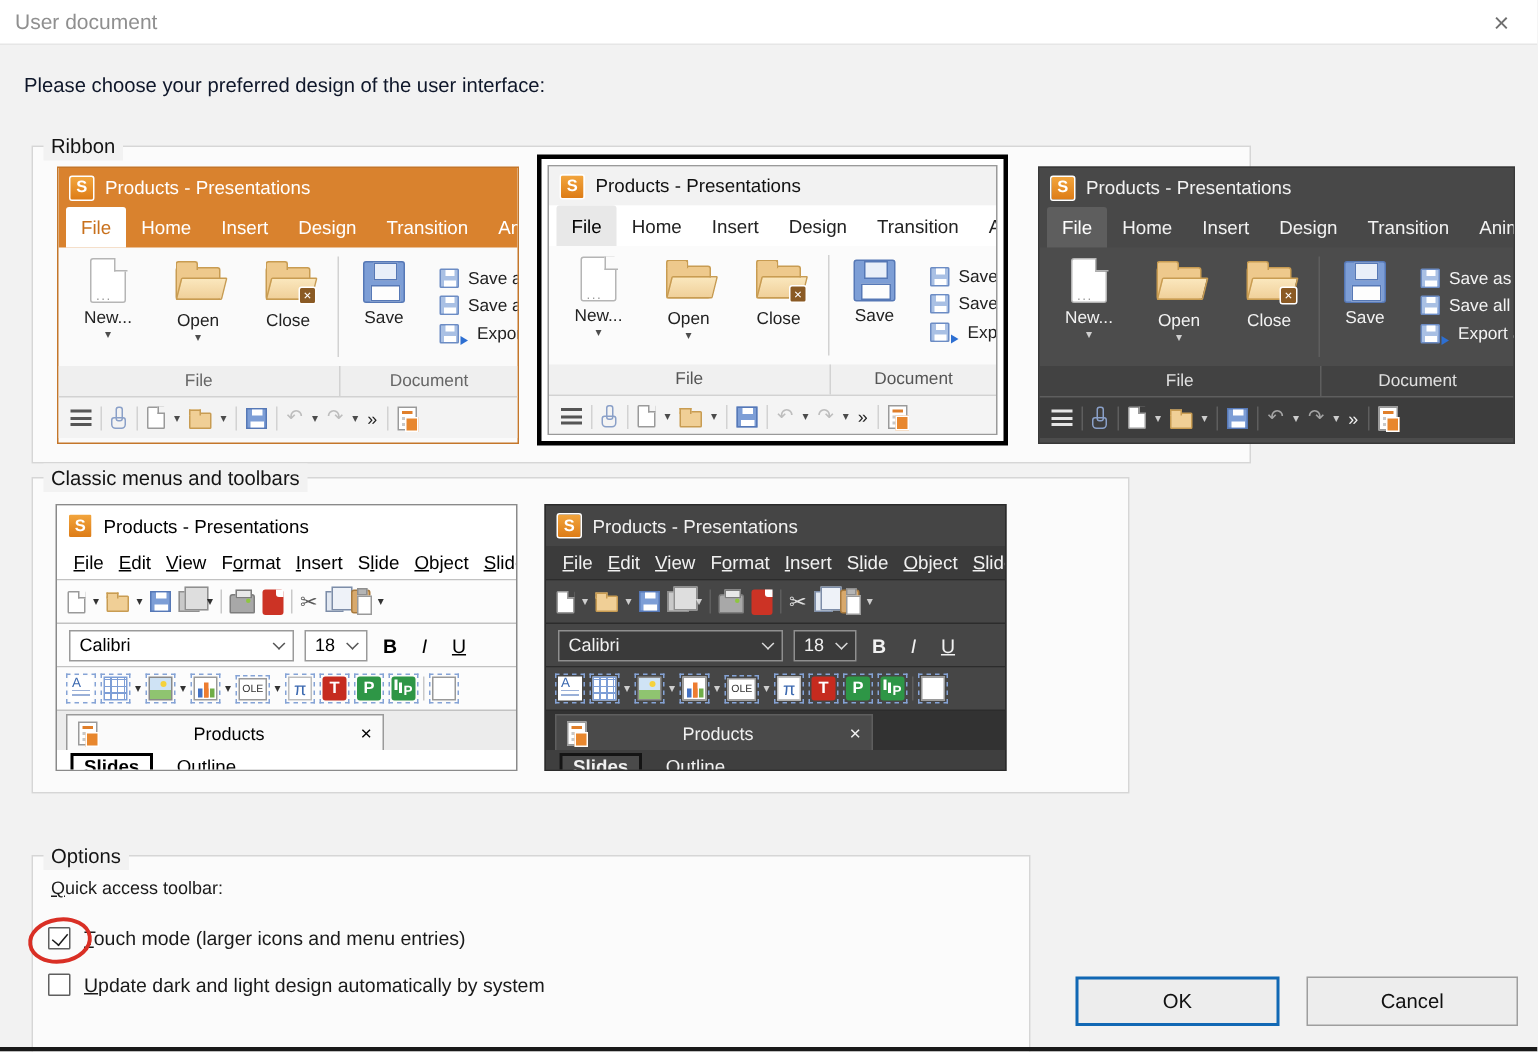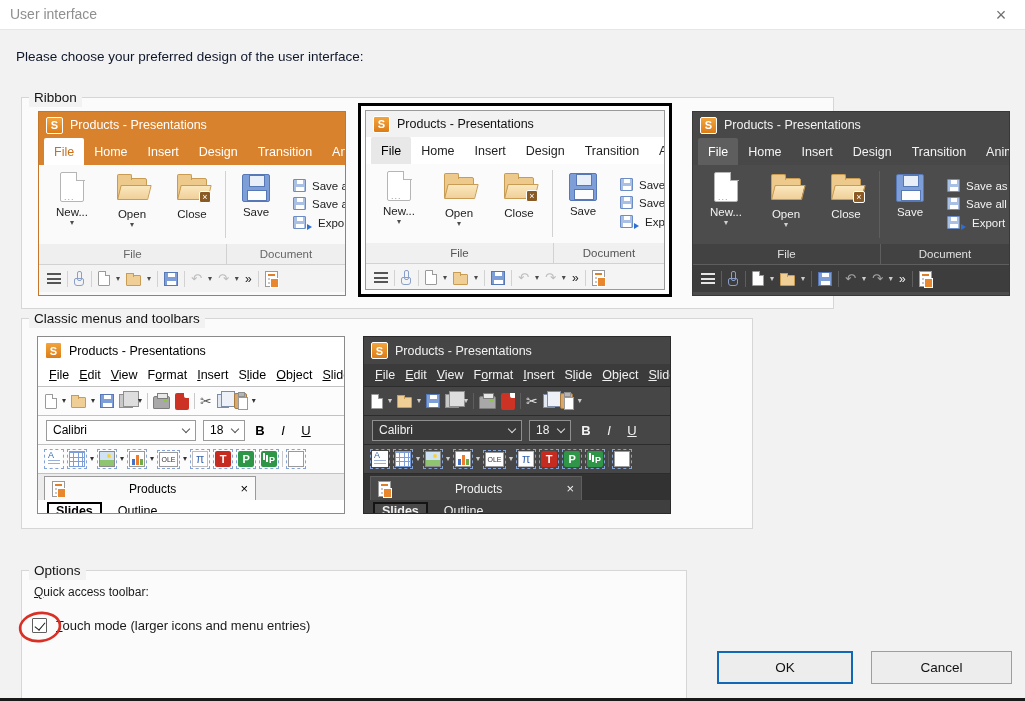--- a/index.html
+++ b/index.html
@@ -136,21 +136,21 @@
 .cbox.checked::after{content:"";position:absolute;left:4px;top:1px;width:5px;height:9px;border-right:1.8px solid #1a1a1a;border-bottom:1.8px solid #1a1a1a;transform:rotate(40deg)}
 .ann{position:absolute;left:14px;top:607px;pointer-events:none;z-index:6}
 .btn{position:absolute;height:33px;background:#ededed;border:1px solid #9e9e9e;font-size:13.5px;display:flex;align-items:center;justify-content:center;color:#111}
 .btn.ok{left:717px;top:651px;width:136px;border:2px solid #1168b4}
 .btn.cancel{left:871px;top:651px;width:141px}
 </style>
 </head>
 <body>
 
 <div class="titlebar">
-  <span class="title">User interface</span>
+  <span class="title">User document</span>
   <span class="closebtn">×</span>
 </div>
 
 <div class="prompt">Please choose your preferred design of the user interface:</div>
 
 <div class="grpbox" style="left:21px;top:97px;width:813px;height:212px">
   <span class="grplab">Ribbon</span>
 
   <div class="rp t-or" style="left:16px;top:13px;width:308px;height:185px">
     <div class="rp-title">
@@ -584,20 +584,24 @@
   <span class="grplab">Options</span>
 
   <span class="optlabel" style="left:12px;top:14px"><span class="u">Q</span><span>uick access toolbar:</span></span>
 
 
   <div class="cbrow" style="top:47px">
     <span class="cbox checked"></span>
     <span><span class="u">T</span><span>ouch mode (larger icons and menu entries)</span></span>
   </div>
 
+  <div class="cbrow" style="top:78px">
+    <span class="cbox"></span>
+    <span><span class="u">U</span><span>pdate dark and light design automatically by system</span></span>
+  </div>
 </div>
 
 <svg class="ann" width="50" height="40" viewBox="0 0 50 40">
   <ellipse cx="26" cy="20" rx="20" ry="14" fill="none" stroke="#d92f25" stroke-width="2.6" transform="rotate(-8 26 20)"></ellipse>
 </svg>
 
 <div class="btn ok">OK</div>
 <div class="btn cancel">Cancel</div>
 
 <div class="bstrip"></div>

